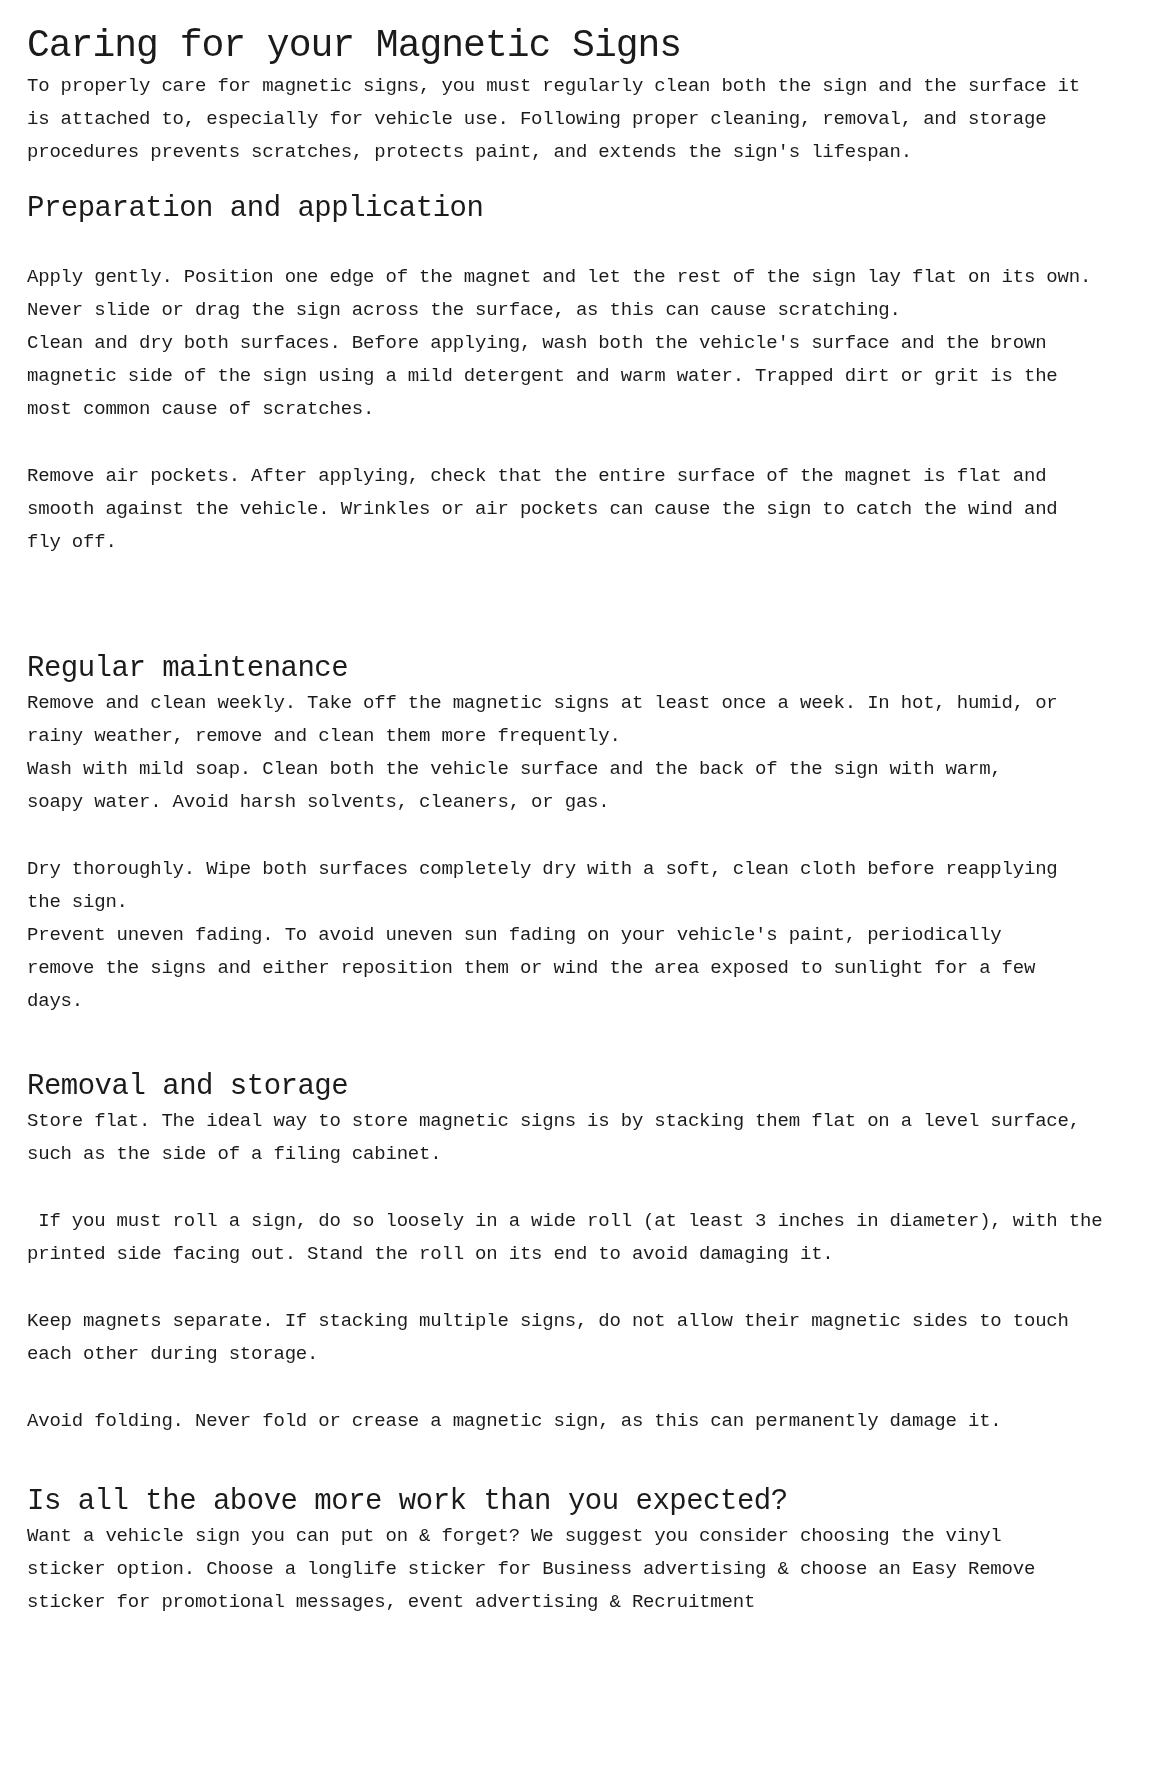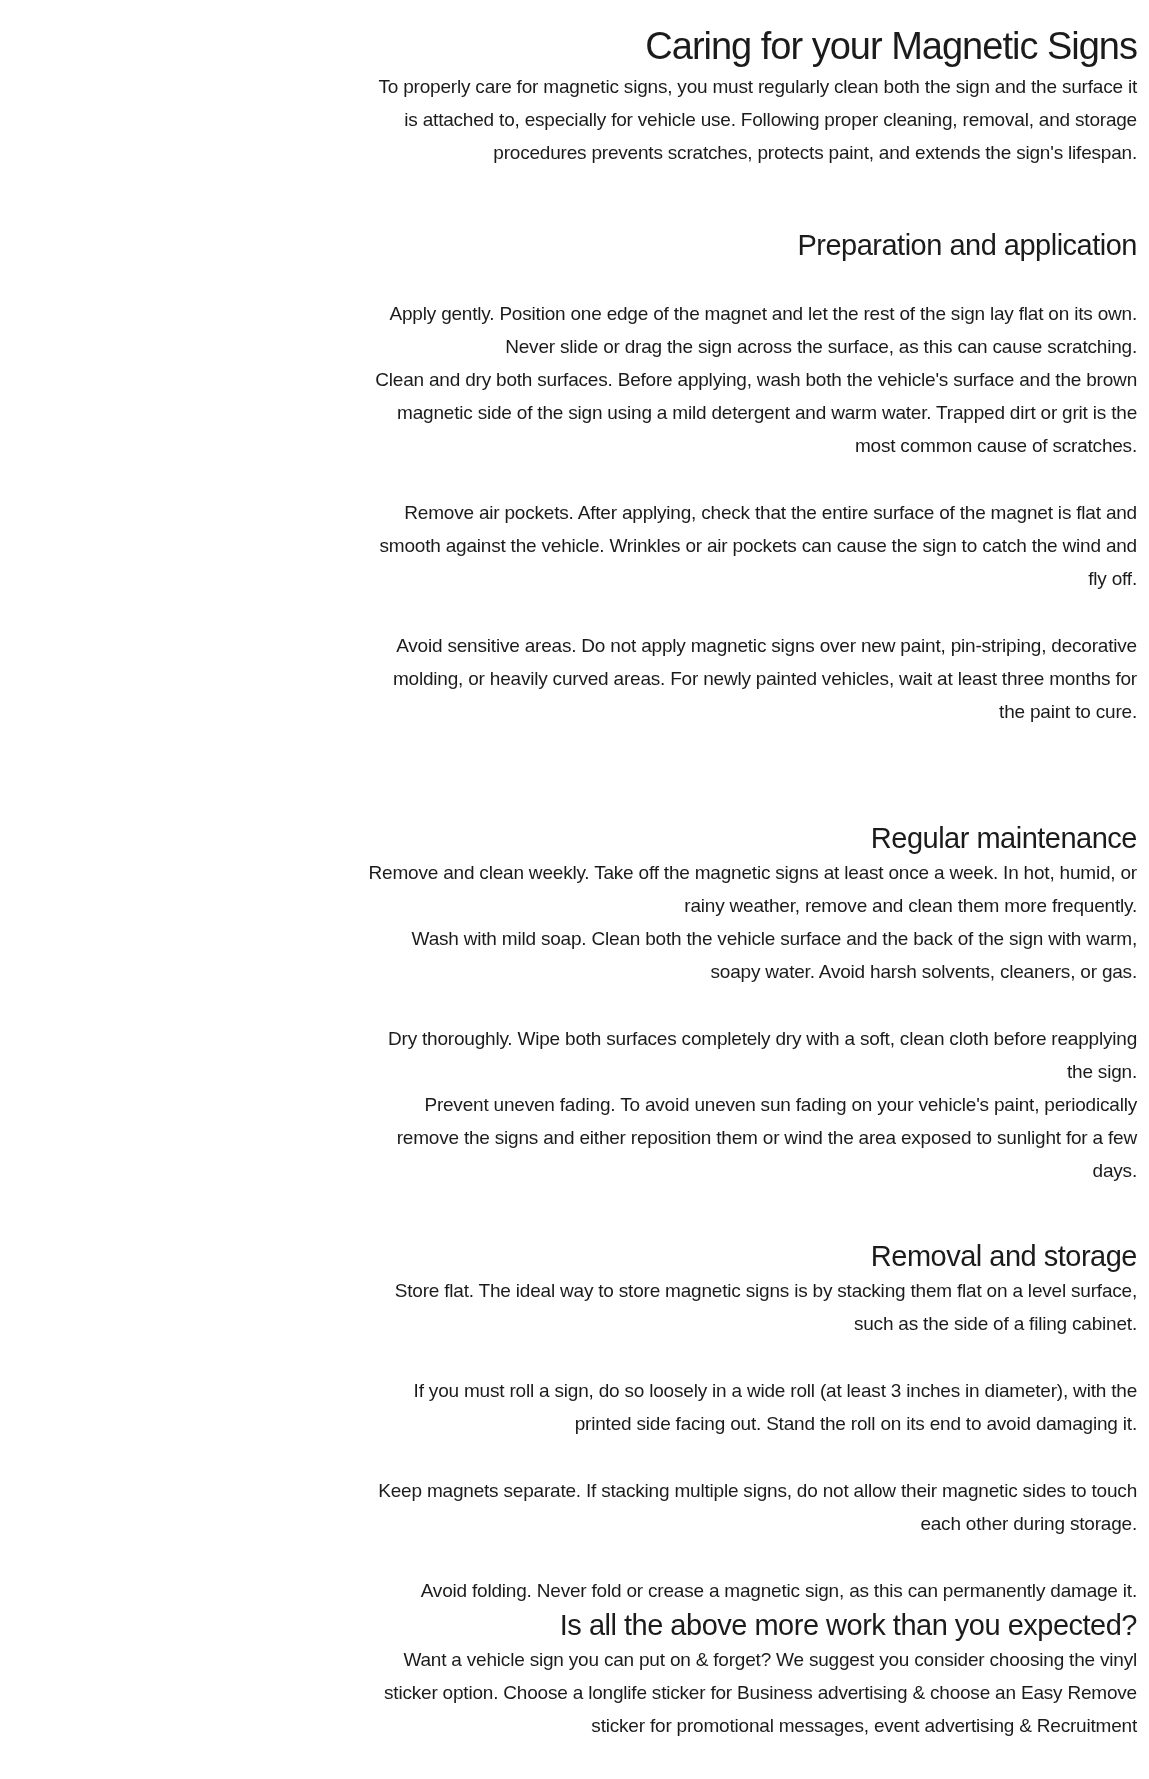--- a/index.html
+++ b/index.html
@@ -3,24 +3,23 @@
 <meta charset="utf-8">
 <style>
   html, body { margin: 0; padding: 0; background: #ffffff; }
   .page {
     position: relative;
     width: 1149px;
     height: 1779px;
     box-sizing: border-box;
     background: #ffffff;
     color: #1b1b1b;
-    font-family: Liberation Sans, sans-serif;
+    font-family: Liberation Mono, monospace;
     padding: 24px 12px 0 27px;
     overflow: hidden;
-    text-align: right;
   }
   h1 {
     font-size: 38px;
     line-height: 44px;
     font-weight: 400;
     letter-spacing: -1px;
     margin: 0 0 2px 0;
   }
   h2 {
     font-size: 29px;
@@ -30,47 +29,44 @@
     margin: 0;
   }
   .p {
     font-size: 19px;
     line-height: 33px;
     letter-spacing: -0.2px;
     margin: 0;
     white-space: pre;
   }
   .gap { margin-top: 34px; }
-  h2.m1 { margin-top: 58px; }
+  h2.m1 { margin-top: 22px; }
   h2.m2 { margin-top: 92px; }
   h2.m3 { margin-top: 51px; }
-  h2.m4 { }
+  h2.m4 { margin-top: 46px; }
 </style>
 </head>
 <body>
 
 <div class="page">
 
   <h1>Caring for your Magnetic Signs</h1>
   <p class="p">To properly care for magnetic signs, you must regularly clean both the sign and the surface it
 is attached to, especially for vehicle use. Following proper cleaning, removal, and storage
 procedures prevents scratches, protects paint, and extends the sign's lifespan.</p>
 
   <h2 class="m1">Preparation and application</h2>
   <p class="p gap">Apply gently. Position one edge of the magnet and let the rest of the sign lay flat on its own.
 Never slide or drag the sign across the surface, as this can cause scratching.</p>
   <p class="p">Clean and dry both surfaces. Before applying, wash both the vehicle's surface and the brown
 magnetic side of the sign using a mild detergent and warm water. Trapped dirt or grit is the
 most common cause of scratches.</p>
   <p class="p gap">Remove air pockets. After applying, check that the entire surface of the magnet is flat and
 smooth against the vehicle. Wrinkles or air pockets can cause the sign to catch the wind and
 fly off.</p>
-  <p class="p gap">Avoid sensitive areas. Do not apply magnetic signs over new paint, pin-striping, decorative
-molding, or heavily curved areas. For newly painted vehicles, wait at least three months for
-the paint to cure.</p>
 
   <h2 class="m2">Regular maintenance</h2>
   <p class="p">Remove and clean weekly. Take off the magnetic signs at least once a week. In hot, humid, or
 rainy weather, remove and clean them more frequently.
 Wash with mild soap. Clean both the vehicle surface and the back of the sign with warm,
 soapy water. Avoid harsh solvents, cleaners, or gas.</p>
   <p class="p gap">Dry thoroughly. Wipe both surfaces completely dry with a soft, clean cloth before reapplying
 the sign.
 Prevent uneven fading. To avoid uneven sun fading on your vehicle's paint, periodically
 remove the signs and either reposition them or wind the area exposed to sunlight for a few

